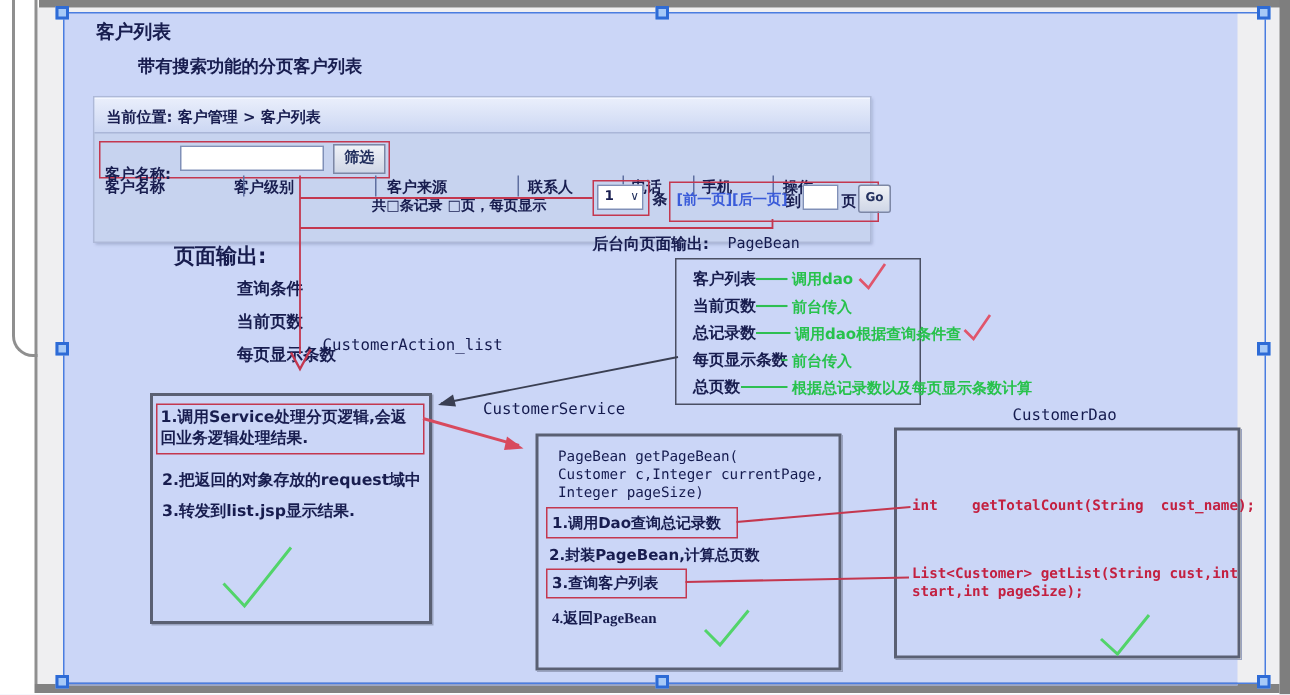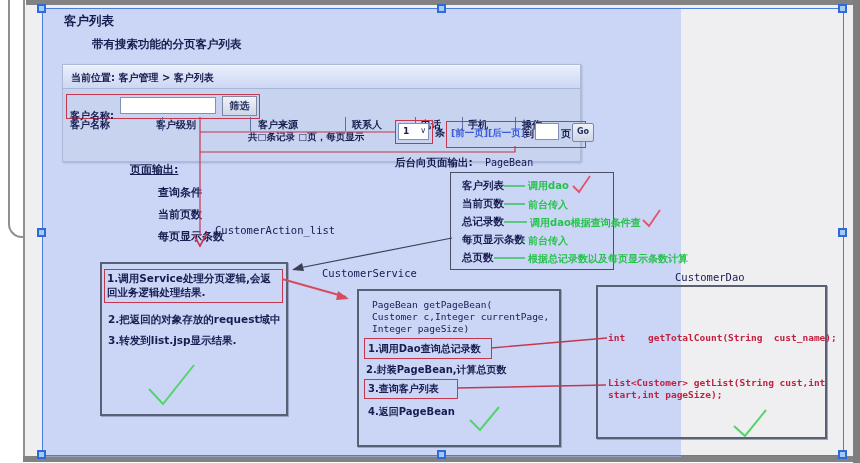--- a/index.html
+++ b/index.html
@@ -9,21 +9,21 @@
   
   .frame-top{left:26px;top:0;width:834px;height:5px;background:#828282;}
   .frame-right{left:853px;top:0;width:7px;height:463px;background:#7e7e7e;}
   .frame-bottom{left:23px;top:456px;width:830px;height:6px;background:#828282;}
   .frame-left{left:23px;top:0;width:2px;height:456px;background:#8f8f8f;}
   .inner-bg{left:25px;top:5px;width:828px;height:451px;background:#efeff1;}
   .rounded-frag{left:8px;top:-16px;width:20px;height:252px;
     border-left:2px solid #8f8f8f;border-bottom:2px solid #8f8f8f;
     border-bottom-left-radius:14px;background:transparent;}
   
-  .canvas{left:42px;top:8px;width:639px;height:447px;background:#cbd6f7;
+  .canvas{left:42px;top:8px;width:783px;height:447px;background:#cbd6f7;
     border-bottom:2px solid #93a1c9;}
   .sel-outline{left:42px;top:8px;width:800px;height:446px;border:1px solid #4a7de0;pointer-events:none;}
   .handle{width:9px;height:9px;background:#a6c9f7;border:2px solid #2e6bd6;box-sizing:border-box;}
   
   .txt{color:#181d4f;font-weight:bold;white-space:nowrap;}
   .mono{font-family:"DejaVu Sans Mono",monospace;color:#141a4e;font-weight:normal;white-space:pre;}
   .green-note{color:#27c24c;font-weight:bold;white-space:nowrap;font-size:10px;}
   .red-code{font-family:"DejaVu Sans Mono",monospace;color:#c32040;font-weight:bold;white-space:pre;}
   .blue-link{color:#3a5bd9;font-weight:bold;white-space:nowrap;text-align:center;}
   .redbox{position:absolute;border:1px solid #c4374f;}
@@ -89,21 +89,21 @@
     </div>
     <span class="abs txt" style="left:393px;top:118px;font-size:10px;">条</span>
     <div class="redbox" style="left:404px;top:113px;width:138px;height:25px;"></div>
     <span class="abs blue-link" style="left:409px;top:119px;font-size:9.5px;">[前一页]</span>
     <span class="abs blue-link" style="left:446px;top:119px;font-size:9.5px;">[后一页]</span>
     <span class="abs txt" style="left:482px;top:119px;font-size:10px;">到</span>
     <div class="ifield" style="left:493px;top:115px;width:22px;height:15px;"></div>
     <span class="abs txt" style="left:519px;top:119px;font-size:10px;">页</span>
     <div class="btn" style="left:530px;top:115px;width:20px;height:17px;font-size:8px;line-height:16px;border-radius:2px;">Go</div>
 
-    <span class="abs txt" style="left:88px;top:154px;font-size:11px;text-decoration:underline;">页面输出:</span>
+    <span class="abs txt" style="left:74px;top:154px;font-size:14px;">页面输出:</span>
     <span class="abs txt" style="left:116px;top:177px;font-size:11px;">查询条件</span>
     <span class="abs txt" style="left:116px;top:199px;font-size:11px;">当前页数</span>
     <span class="abs txt" style="left:116px;top:221px;font-size:11px;">每页显示条数</span>
 
     <span class="abs txt" style="left:353px;top:148px;font-size:10.5px;">后台向页面输出:</span>
     <span class="abs mono" style="left:443px;top:149px;font-size:10px;">PageBean</span>
     <div class="abs" style="left:408px;top:164px;width:162px;height:96px;border:1.5px solid #4a4f63;"></div>
     <span class="abs txt" style="left:420px;top:171px;font-size:10.5px;">客户列表</span>
     <span class="abs txt" style="left:420px;top:189px;font-size:10.5px;">当前页数</span>
     <span class="abs txt" style="left:420px;top:207px;font-size:10.5px;">总记录数</span>
@@ -125,21 +125,21 @@
     <span class="abs mono" style="left:280px;top:259px;font-size:10.5px;">CustomerService</span>
     <div class="dbox" style="left:315px;top:281px;width:200px;height:154px;"></div>
     <span class="abs mono" style="left:330px;top:291px;font-size:9.5px;">PageBean getPageBean(</span>
     <span class="abs mono" style="left:330px;top:303px;font-size:9.5px;">Customer c,Integer currentPage,</span>
     <span class="abs mono" style="left:330px;top:315px;font-size:9.5px;">Integer pageSize)</span>
     <div class="redbox" style="left:322px;top:330px;width:126px;height:19px;"></div>
     <span class="abs txt" style="left:326px;top:334px;font-size:10px;">1.调用Dao查询总记录数</span>
     <span class="abs txt" style="left:324px;top:355px;font-size:10px;">2.封装PageBean,计算总页数</span>
     <div class="redbox" style="left:322px;top:371px;width:92px;height:18px;"></div>
     <span class="abs txt" style="left:326px;top:374px;font-size:10px;">3.查询客户列表</span>
-    <span class="abs txt" style="left:326px;top:397px;font-size:10px;">4.返回PageBean</span>
+    <span class="abs txt" style="left:326px;top:397px;font-size:10px;font-family:Liberation Serif, serif;">4.返回PageBean</span>
 
     <span class="abs mono" style="left:633px;top:263px;font-size:10.5px;">CustomerDao</span>
     <div class="dbox" style="left:554px;top:277px;width:227px;height:150px;"></div>
     <span class="abs red-code" style="left:566px;top:324px;font-size:9.5px;">int    getTotalCount(String  cust_name);</span>
     <span class="abs red-code" style="left:566px;top:369px;font-size:9.5px;">List&lt;Customer&gt; getList(String cust,int</span>
     <span class="abs red-code" style="left:566px;top:381px;font-size:9.5px;">start,int pageSize);</span>
 
     <svg width="801" height="447" viewBox="0 0 801 447" style="left:0;top:0;">
 
       <polyline points="158,109 158,228" fill="none" stroke="#c4374f" stroke-width="1.2"></polyline>

